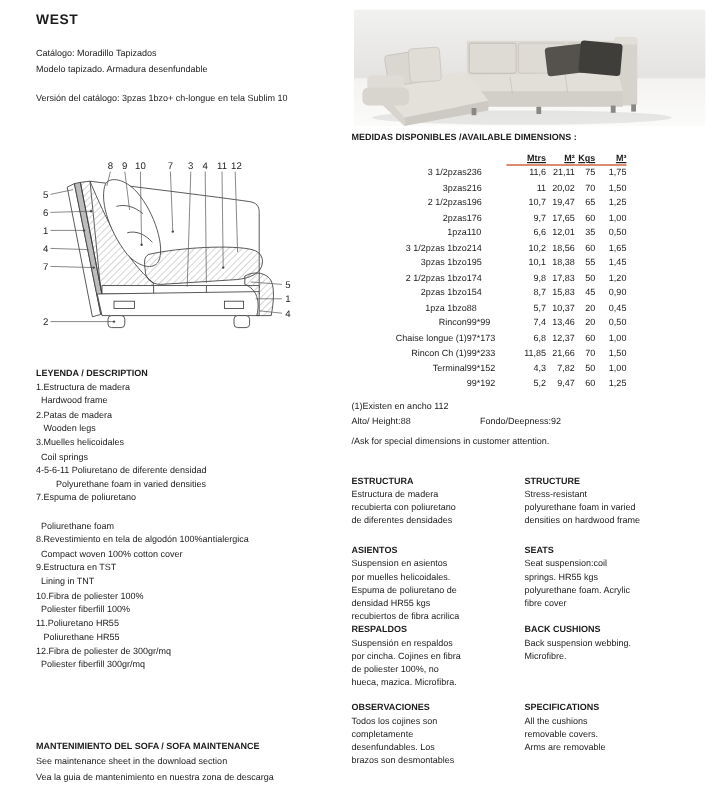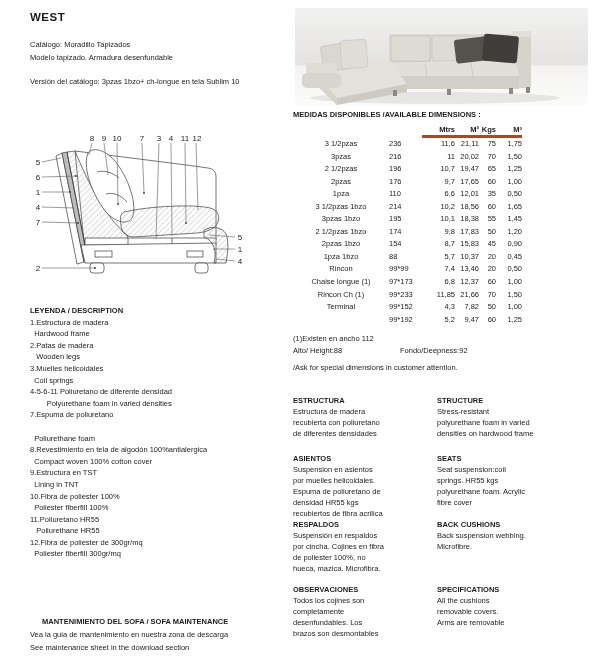--- a/index.html
+++ b/index.html
@@ -15,23 +15,23 @@
   .hdr-version { left:30px; top:77px; }
   
   .photo { left:295px; top:8px; }
   
   .diagram { left:28px; top:120px; }
   
   .medidas-heading { left:293px; top:110px; font-weight:bold; }
   .dim-table { left:293px; top:124px; width:232px; }
   .dim-header { display:flex; height:14px; align-items:flex-end; }
   .dim-header .spacer { width:129px; }
-  .hdr-metrics { display:flex; width:100px; border-bottom:3px solid #c2410c; padding-bottom:1px; font-weight:bold; }
+  .hdr-metrics { display:flex; width:100px; border-bottom:1px solid #c2410c; padding-bottom:1px; font-weight:bold;text-decoration:underline; }
   .dim-row { display:flex; line-height:12.55px; }
-  .c-name { width:96px; text-align:center; }
+  .c-name { width:96px; text-align:right; }
   .c-w    { width:33px; text-align:left; }
   .c-mtrs { width:33px; text-align:right; }
   .c-m2   { width:24px; text-align:right; }
   .c-kgs  { width:17px; text-align:right; }
   .c-m3   { width:26px; text-align:right; }
   .notes { left:293px; top:333px; line-height:12.3px; width:300px; }
   .alto-line { position:relative; }
   .fondo { position:absolute; left:107px; top:0; }
   .notes .gap { height:4px; }
   
@@ -40,21 +40,21 @@
   .spec-col.es { left:0; width:138px; }
   .spec-col.en { left:144px; width:160px; }
   .spec-title { font-weight:bold; }
   
   .legend { left:30px; top:305px; line-height:11.6px; }
   .legend-heading { font-weight:bold; }
   .leg-es, .leg-en { white-space:pre; }
   .leg-en.gap { margin-top:11.6px; }
   
   .maintenance { left:30px; top:615px; line-height:13px; }
-  .maint-heading { font-weight:bold;margin-left:12px; }
+  .maint-heading { font-weight:bold; }
   svg text { font-family:"Liberation Sans", "DejaVu Sans", sans-serif; }
 </style>
 </head>
 <body>
 
 <div class="page">
 
   <div class="abs title">WEST</div>
 
   <div class="abs hdr-lines">
@@ -485,17 +485,17 @@
             <div>All the cushions</div>
             <div>removable covers.</div>
             <div>Arms are removable</div>
           </div>
     </div>
   </div>
 </div>
 
   <div class="abs maintenance">
     <div class="maint-heading">MANTENIMIENTO DEL SOFA / SOFA MAINTENANCE</div>
+    <div>See maintenance sheet in the download section</div>
     <div>Vea la guia de mantenimiento en nuestra zona de descarga</div>
-    <div>See maintenance sheet in the download section</div>
   </div>
 
 </div>
 
 </body></html>

